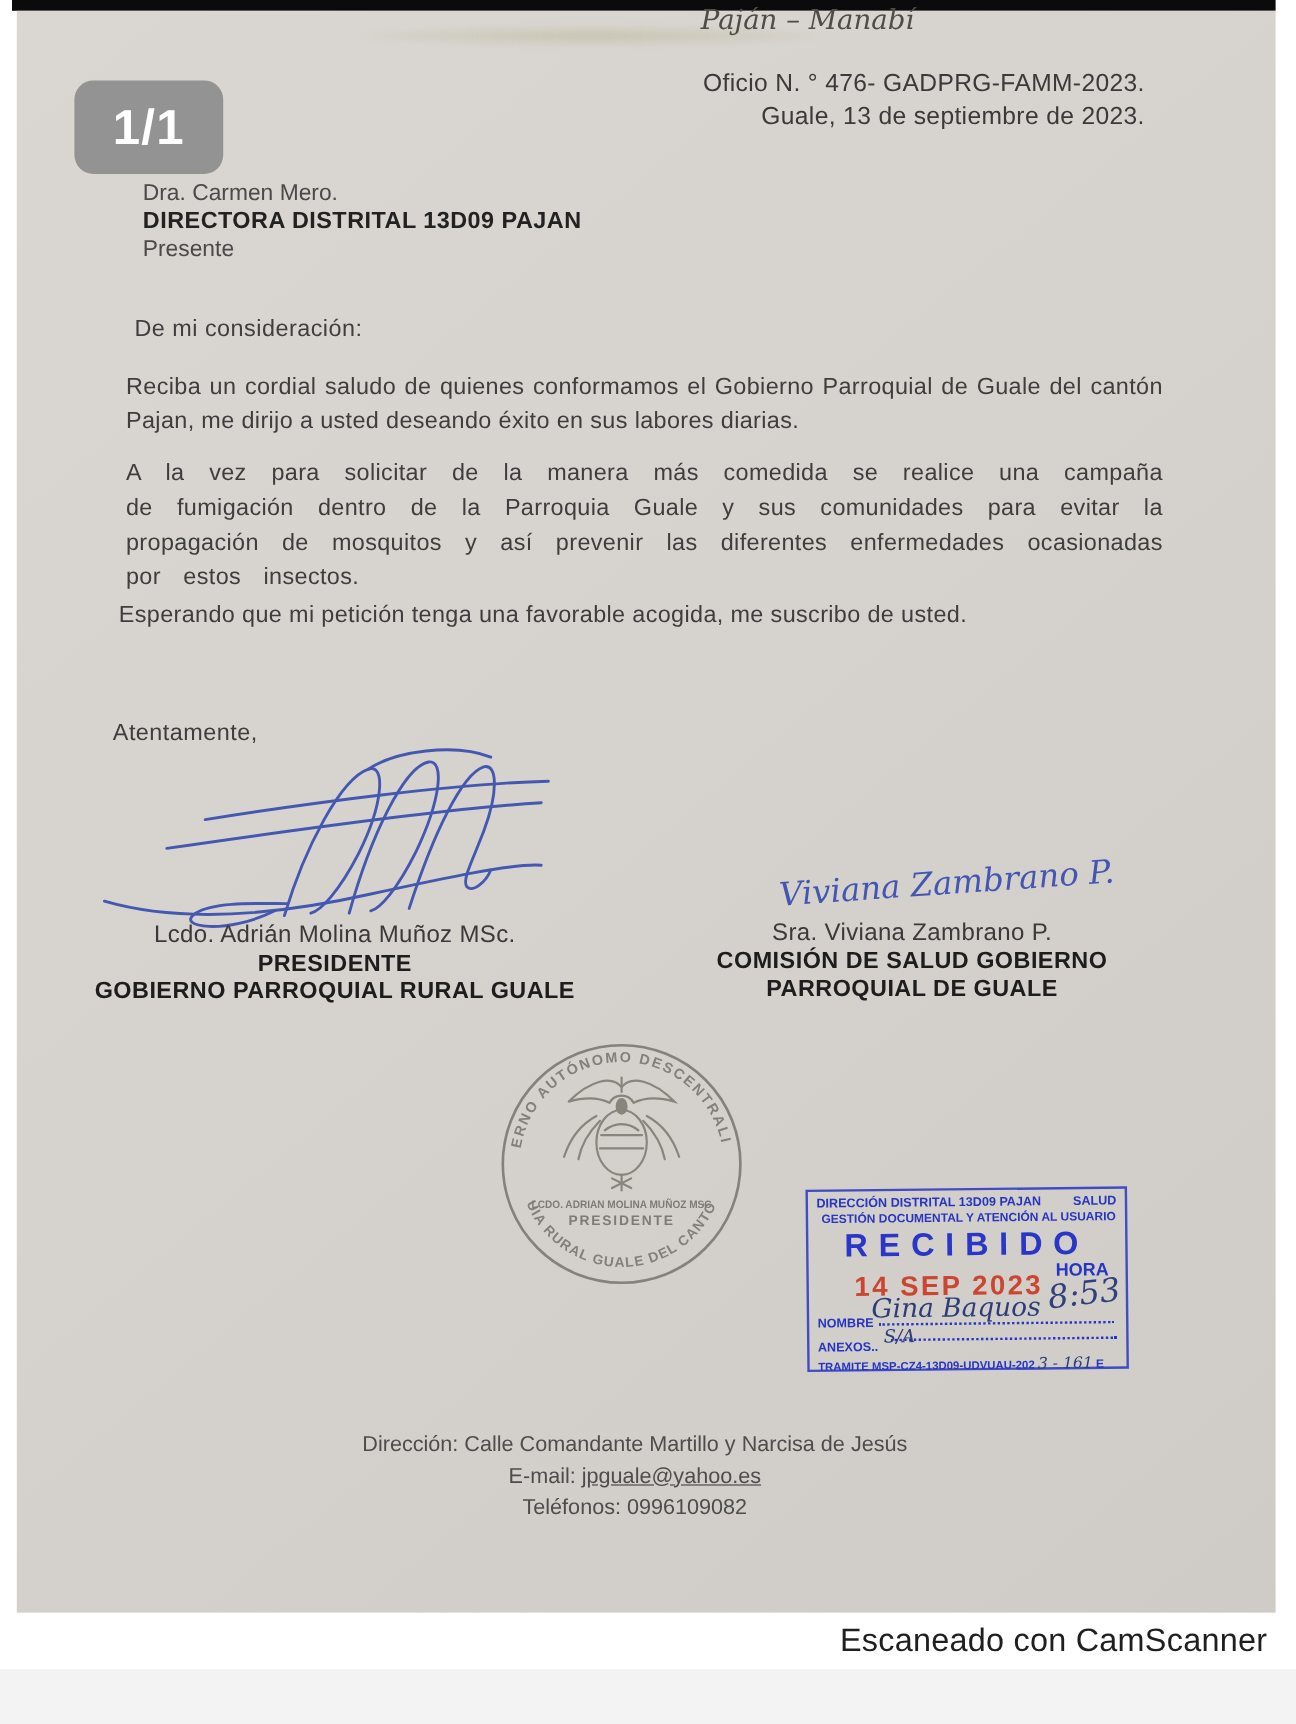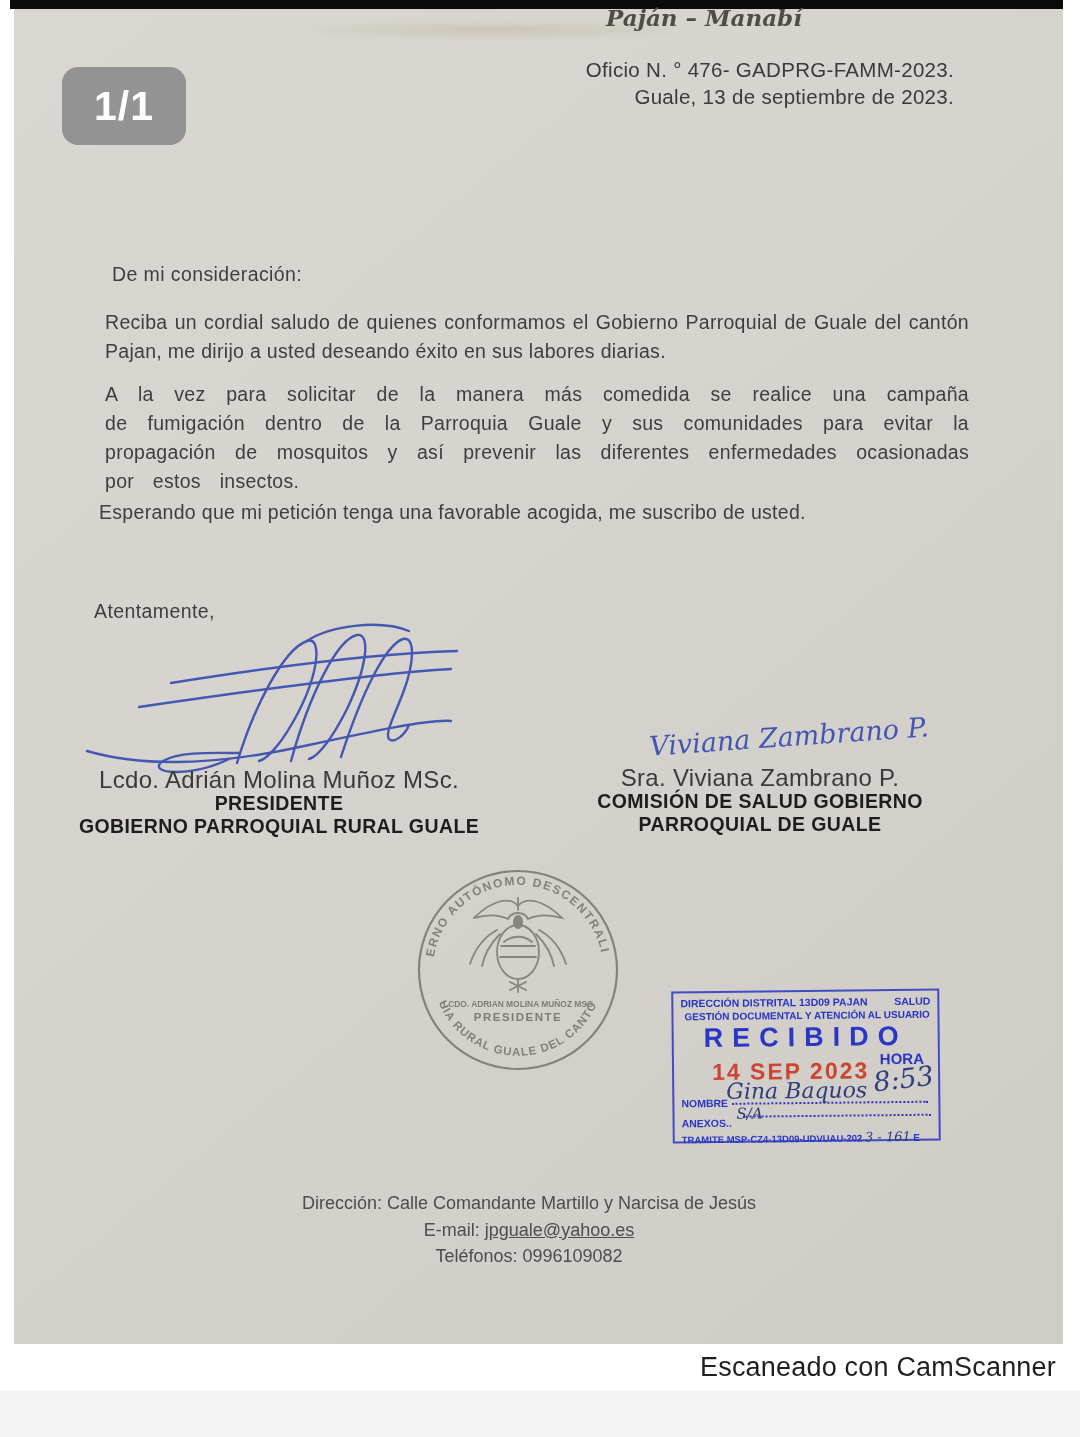--- a/index.html
+++ b/index.html
@@ -10,22 +10,22 @@
   .topbar { position:absolute; left:10px; top:0; width:1053px; height:9px; background:#0b0b0b; }
 
   .page { position:absolute; left:14px; top:9px; width:1049px; height:1335px;
           background:linear-gradient(140deg,#dad6d1 0%, #d6d2cd 45%, #cfccc7 100%);
           color:#3e3e3e; }
 
   .smudge { position:absolute; left:275px; top:12px; width:410px; height:18px;
             background:radial-gradient(ellipse at center, rgba(160,158,100,0.28), rgba(160,158,100,0) 70%);
             filter:blur(2px); }
 
-  .letterhead { position:absolute; left:570px; top:-5px; width:240px; text-align:center;
-                font-family:"DejaVu Serif", serif; font-style:italic; font-weight:bold;
+  .letterhead { position:absolute; left:570px; top:-5px; width:240px; 
+                font-family:"DejaVu Serif", serif; font-style:italic; font-weight:normal;
                 font-size:23px; color:#4f4d47; }
 
   .oficio-block { position:absolute; left:480px; top:47px; width:460px; text-align:right;
                   font-weight:normal; font-size:20.5px; line-height:27px; color:#3a3a3a;
                   letter-spacing:0.3px; }
 
   .page-badge { position:absolute; left:48px; top:58px; width:124px; height:78px;
                 background:rgba(141,141,141,0.92); border-radius:16px;
                 display:flex; align-items:center; justify-content:center;
                 color:#ffffff; font-size:41px; font-weight:bold; letter-spacing:1px; }
@@ -41,21 +41,21 @@
   .p2 { left:91px; top:371px; width:864px; word-spacing:13px; }
   .p3 { left:85px; top:489px; width:880px; }
 
   .closing { position:absolute; left:80px; top:591px; font-size:19.5px; color:#3e3e3e; letter-spacing:0.4px; }
 
   .signature-svg { position:absolute; left:65px; top:602px; }
 
   .sig-block { position:absolute; text-align:center; }
   .sig-left { left:55px; top:759px; width:420px; }
   .sig-right { left:562px; top:757px; width:368px; }
-  .sig-name { font-size:24px; color:#3a3a3a; line-height:23.5px; letter-spacing:0.3px; }
+  .sig-name { font-size:20px; color:#3a3a3a; line-height:23.5px; letter-spacing:0.3px; }
   .sig-bold { font-weight:bold; color:#1d1d1d; font-size:19.5px; line-height:23.5px; letter-spacing:0.4px; }
 
   .hand { font-family:"DejaVu Serif", serif; font-style:italic; }
   .hand-vivi { position:absolute; left:630px; top:712px; width:290px; text-align:center;
                font-size:27px; color:#4356b2; transform:rotate(-4deg); }
 
   .seal-svg { position:absolute; left:398px; top:855px; opacity:0.85; }
 
   .stamp { position:absolute; left:658px; top:981px; width:268px; height:152px;
            border:2.5px solid rgba(40,53,195,0.85); transform:rotate(-0.6deg);
@@ -103,20 +103,25 @@
 
     <div class="oficio-block">
       <div>Oficio N. ° 476- GADPRG-FAMM-2023.</div>
       <div>Guale, 13 de septiembre de 2023.</div>
     </div>
 
     <div class="page-badge">
       <span>1/1</span>
     </div>
 
+    <div class="recipient">
+      <div>Dra. Carmen Mero.</div>
+      <div class="r-title">DIRECTORA DISTRITAL 13D09 PAJAN</div>
+      <div>Presente</div>
+    </div>
 
     <div class="greeting">De mi consideración:</div>
 
     <div class="para p1">Reciba un cordial saludo de quienes conformamos el Gobierno Parroquial de Guale del cantón Pajan, me dirijo a usted deseando éxito en sus labores diarias.</div>
     <div class="para p2">A la vez para solicitar de la manera más comedida se realice una campaña de fumigación dentro de la Parroquia Guale y sus comunidades para evitar la propagación de mosquitos y así prevenir las diferentes enfermedades ocasionadas por estos insectos.</div>
     <div class="para p3">Esperando que mi petición tenga una favorable acogida, me suscribo de usted.</div>
 
     <div class="closing">Atentamente,</div>
 
     <svg class="signature-svg" width="385" height="175" viewBox="0 0 385 175">

